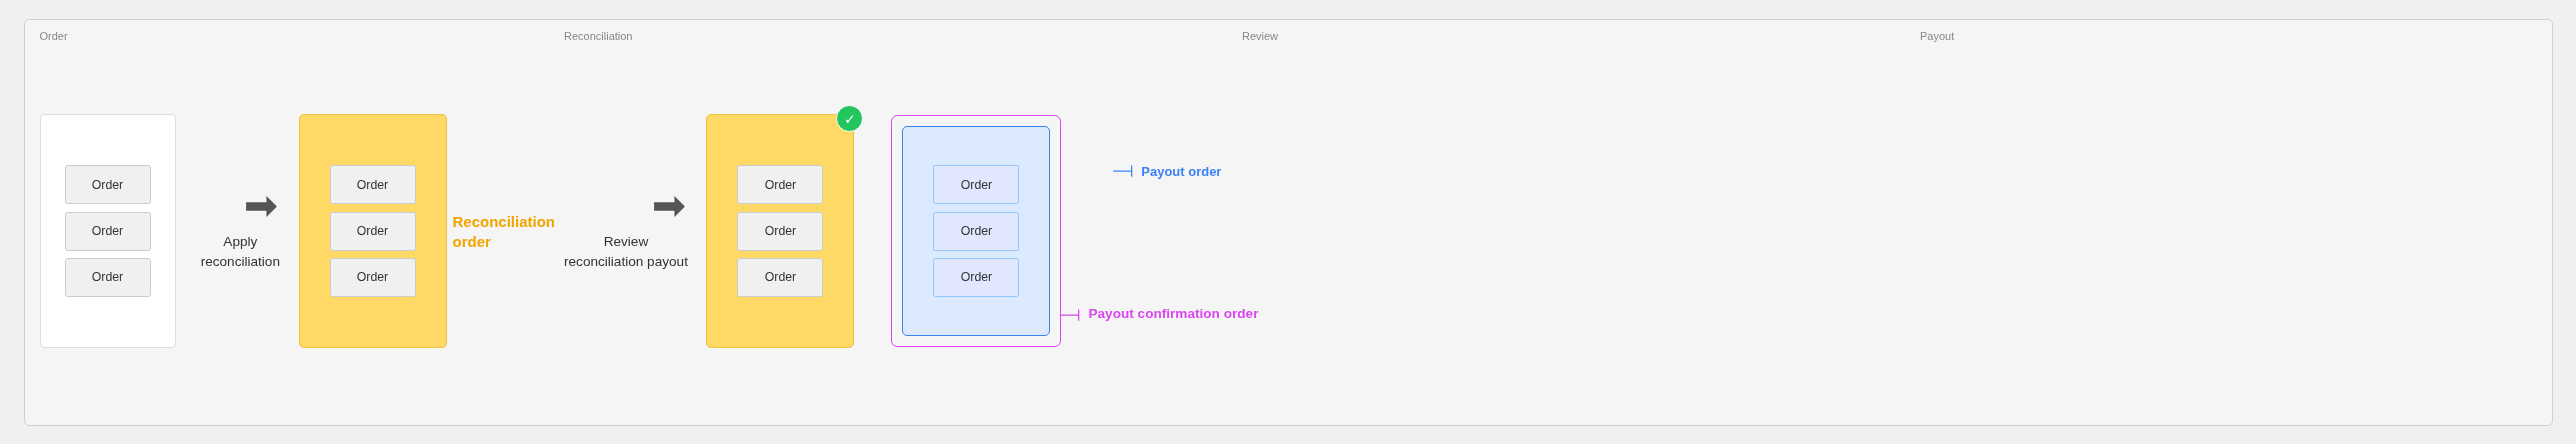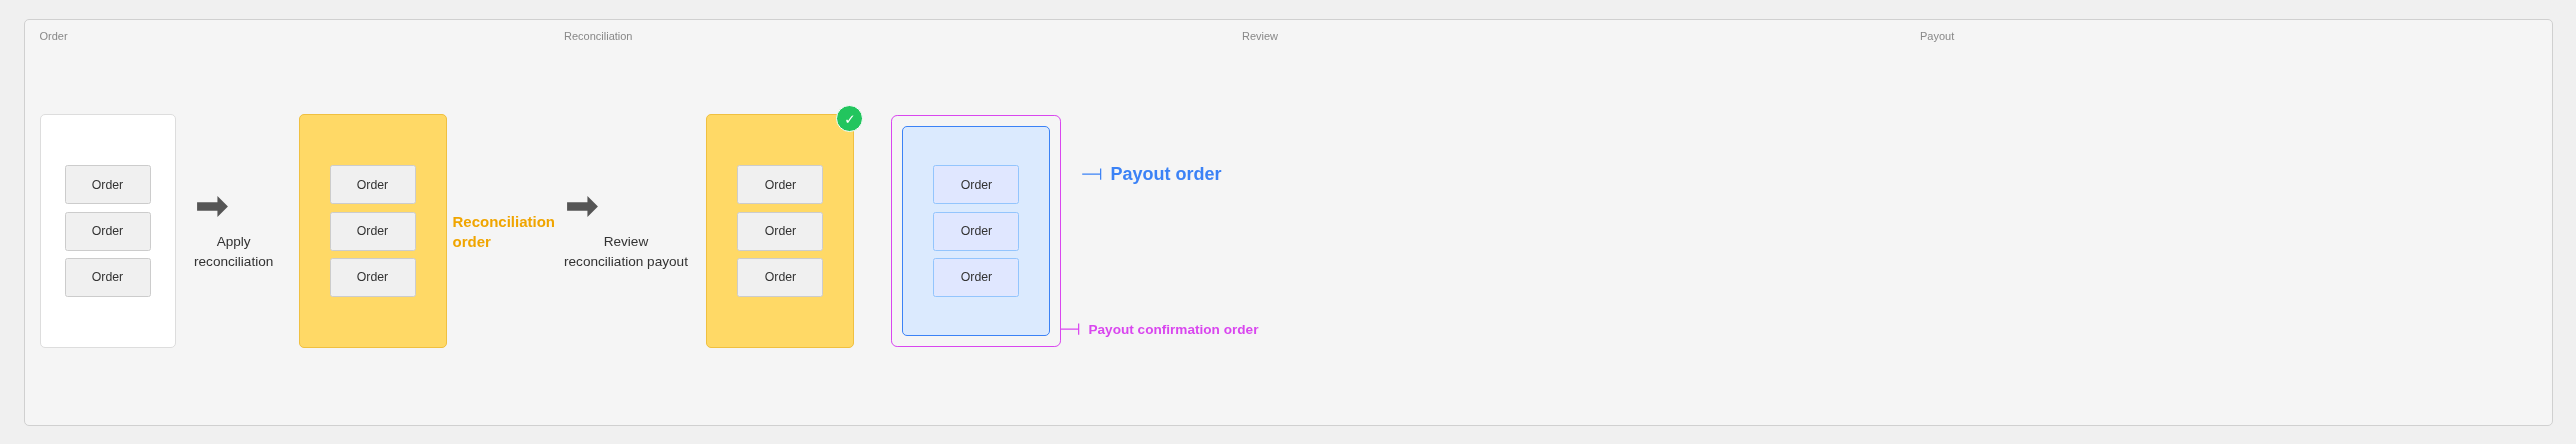--- a/index.html
+++ b/index.html
@@ -74,21 +74,21 @@
       align-items: center;
       justify-content: center;
       font-size: 12.3px;
       color: #333;
     }
 
     
     .arrow-container {
       display: flex;
       flex-direction: column;
-      align-items: flex-start;
+      align-items: flex-end;
       justify-content: center;
       gap: 5px;
       padding: 0 18.5px;
       min-width: 123px;
     }
     .arrow-label {
       font-size: 13.6px;
       color: #333;
       text-align: center;
       line-height: 1.4;
@@ -295,24 +295,24 @@
           <div class="order-box" style="background:#e0e7ff; border-color:#93c5fd;">
             <span>Order</span>
           </div>
         </div>
       </div>
 
       <div style="position:absolute; right:-160px; top:49px; display:flex; align-items:center; gap:3.7px;">
         <svg width="25" height="12.3" viewBox="0 0 40 20">
           <path d="M0 10 H30 M30 1 L30 19" stroke="#3b82f6" stroke-width="2" fill="none"></path>
         </svg>
-        <span style="font-size:18px; font-weight:700; color:#3b82f6;">Payout order</span>
-      </div>
-
-      <div style="position:absolute; right:-197px; bottom:10px; display:flex; align-items:center; gap:3px;">
+        <span style="font-size:13px; font-weight:700; color:#3b82f6;">Payout order</span>
+      </div>
+
+      <div style="position:absolute; right:-197px; bottom:26px; display:flex; align-items:flex-end; gap:3px;">
         <svg width="25" height="12.3" viewBox="0 0 40 20">
           <path d="M0 10 H30 M30 1 L30 19" stroke="#d946ef" stroke-width="2" fill="none"></path>
         </svg>
         <span style="font-size:13.6px; font-weight:700; color:#d946ef;">Payout confirmation order</span>
       </div>
     </div>
 
   </div>
 </div>
 

